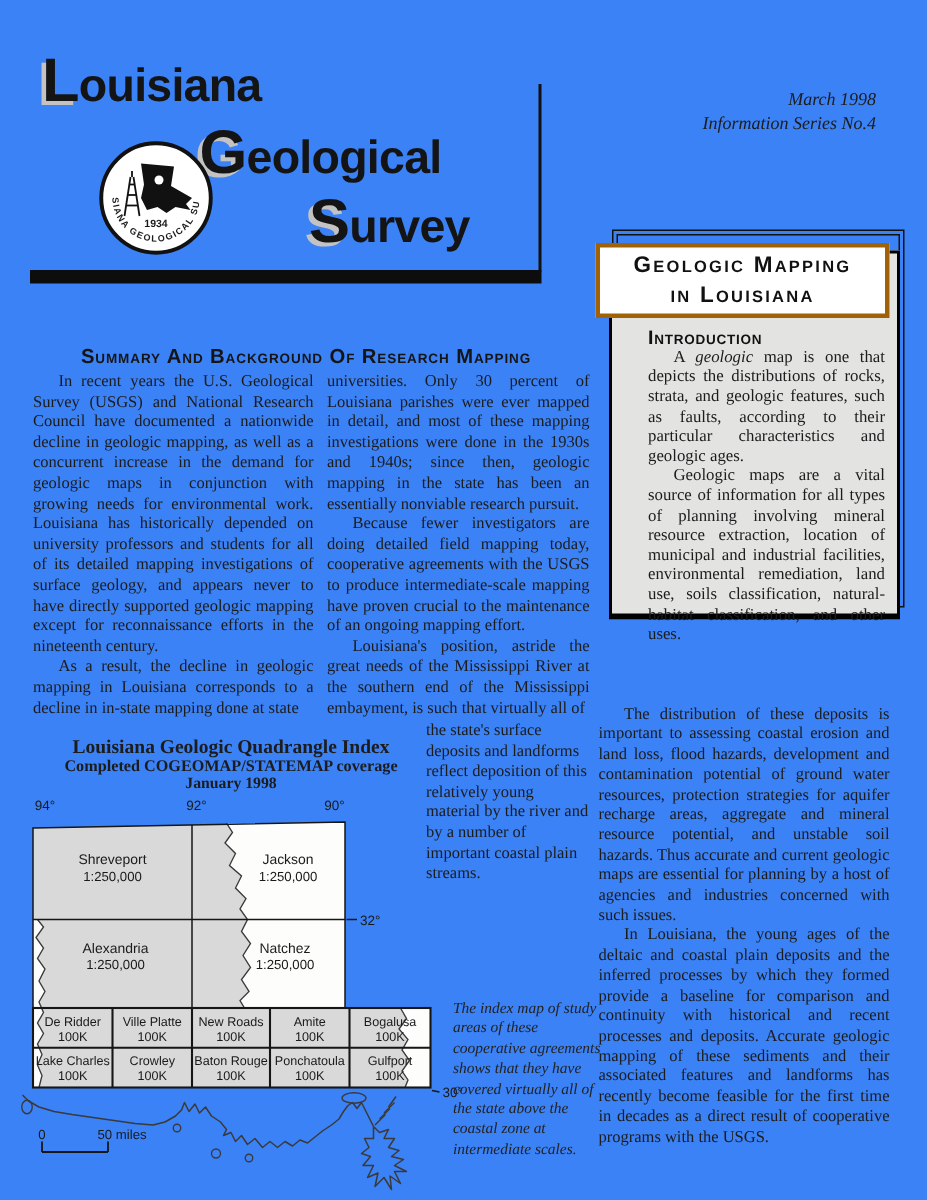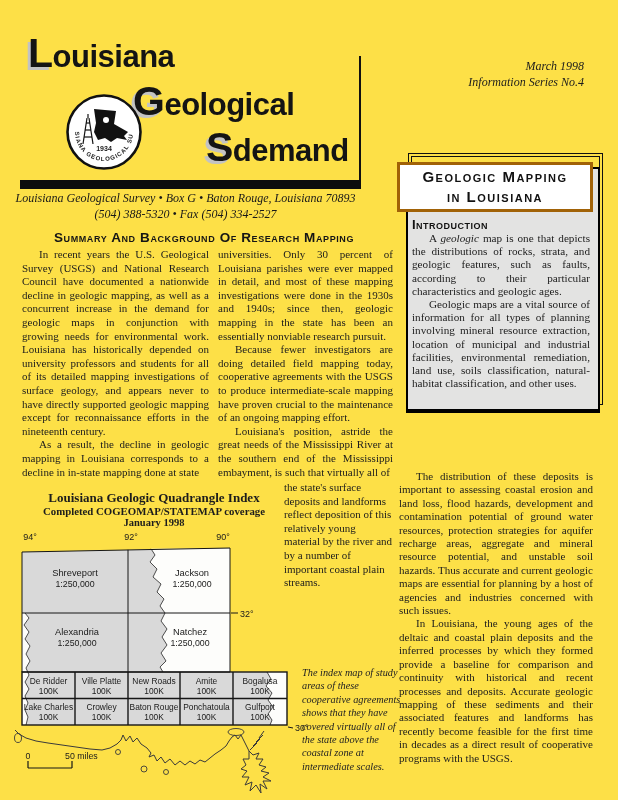--- a/index.html
+++ b/index.html
@@ -1,16 +1,16 @@
 <!DOCTYPE html>
 <html><head>
 <meta charset="utf-8">
 <style>
   html,body{margin:0;padding:0;background:#888;}
-  #page{position:relative;width:618px;height:800px;background:#fde047;overflow:hidden;
+  #page{position:relative;width:618px;height:800px;background:#3b82f6;overflow:hidden;
         font-family:"Liberation Serif",serif;color:#1c1c1c;}
   .abs{position:absolute;}
   .serif{font-family:"Liberation Serif",serif;}
   p{margin:0;}
   
   .mast-line{font-family:"Liberation Sans",sans-serif;font-weight:bold;color:#141414;
              letter-spacing:-0.5px;white-space:nowrap;}
   .mast-big{font-size:41px;text-shadow:-3px 3px 0 #c3c3c3;}
   .mast-rest{font-size:31px;}
   .vrule{width:2px;background:#111;}
@@ -51,21 +51,21 @@
 
 <div id="page">
 
   <div class="abs mast-line" style="left:28px;top:30px;">
     <span class="mast-big">L</span><span class="mast-rest">ouisiana</span>
   </div>
   <div class="abs mast-line" style="left:133px;top:78px;">
     <span class="mast-big">G</span><span class="mast-rest">eological</span>
   </div>
   <div class="abs mast-line" style="left:206px;top:124px;">
-    <span class="mast-big">S</span><span class="mast-rest">demand</span>
+    <span class="mast-big">S</span><span class="mast-rest">urvey</span>
   </div>
 
   <div class="abs" style="left:64px;top:92px;width:80px;height:80px;">
     <svg width="80" height="80" viewBox="0 0 80 80">
       <circle cx="40" cy="40" r="36.5" fill="#fff" stroke="#111" stroke-width="2.6"></circle>
 
       <g stroke="#111" stroke-width="1.2" fill="none">
         <line x1="19" y1="52" x2="23" y2="26"></line>
         <line x1="29" y1="52" x2="25" y2="26"></line>
         <line x1="20" y1="45" x2="28" y2="45"></line>
@@ -85,24 +85,20 @@
   </div>
 
   <div class="abs vrule" style="left:359px;top:56px;height:125px;"></div>
   <div class="abs blackbar" style="left:20px;top:180px;width:341px;height:9px;"></div>
 
   <div class="abs issue serif" style="left:420px;top:58px;width:164px;">
     <div>March 1998</div>
     <div>Information Series No.4</div>
   </div>
 
-  <div class="abs address serif" style="left:10px;top:190px;width:351px;">
-    <div>Louisiana Geological Survey  •  Box G  •  Baton Rouge, Louisiana 70893</div>
-    <div>(504) 388-5320  •  Fax (504) 334-2527</div>
-  </div>
 
   <div class="abs sec-head" style="left:14px;top:230px;width:380px;">Summary And Background Of Research Mapping</div>
 
   <div class="abs body-text serif" style="left:22px;top:248px;width:187px;">
     <p class="p-ind">In recent years the U.S. Geological Survey (USGS) and National Research Council have documented a nationwide decline in geologic mapping, as well as a concurrent increase in the demand for geologic maps in conjunction with growing needs for environmental work. Louisiana has historically depended on university professors and students for all of its detailed mapping investigations of surface geology, and appears never to have directly supported geologic mapping except for reconnaissance efforts in the nineteenth century.</p>
     <p class="p-ind">As a result, the decline in geologic mapping in Louisiana corresponds to a decline in in-state mapping done at state</p>
   </div>
 
   <div class="abs body-text serif" style="left:218px;top:248px;width:175px;">
     <p>universities. Only 30 percent of Louisiana parishes were ever mapped in detail, and most of these mapping investigations were done in the 1930s and 1940s; since then, geologic mapping in the state has been an essentially nonviable research pursuit.</p>
@@ -219,21 +215,21 @@
           <line x1="58" y1="233" x2="58" y2="240"></line>
         </g>
       </g>
     </svg>
   </div>
 
   <div class="abs map-caption serif" style="left:302px;top:666px;width:104px;">The index map of study areas of these cooperative agreements shows that they have covered virtually all of the state above the coastal zone at intermediate scales.</div>
 
   <div class="abs" style="left:397px;top:153px;width:217px;height:262px;">
     <div class="abs shadow-frame" style="left:11px;top:0;width:195px;height:252px;box-sizing:border-box;"></div>
-    <div class="abs gray-box" style="left:9px;top:14px;width:194px;height:246px;padding:48px 8px 8px 4px;">
+    <div class="abs gray-box" style="left:9px;top:14px;width:194px;height:246px;padding:48px 8px 8px 24px;">
       <div class="intro-head">Introduction</div>
       <p class="sidebar-text serif p-ind"><span>A </span><i>geologic</i><span> map is one that depicts the distributions of rocks, strata, and geologic features, such as faults, according to their particular characteristics and geologic ages.</span></p>
       <p class="sidebar-text serif p-ind">Geologic maps are a vital source of information for all types of planning involving mineral resource extraction, location of municipal and industrial facilities, environmental remediation, land use, soils classification, natural-habitat classification, and other uses.</p>
     </div>
     <div class="abs title-box" style="left:0;top:9px;width:196px;height:50px;">
       <div>Geologic Mapping</div>
       <div>in Louisiana</div>
     </div>
   </div>
 

